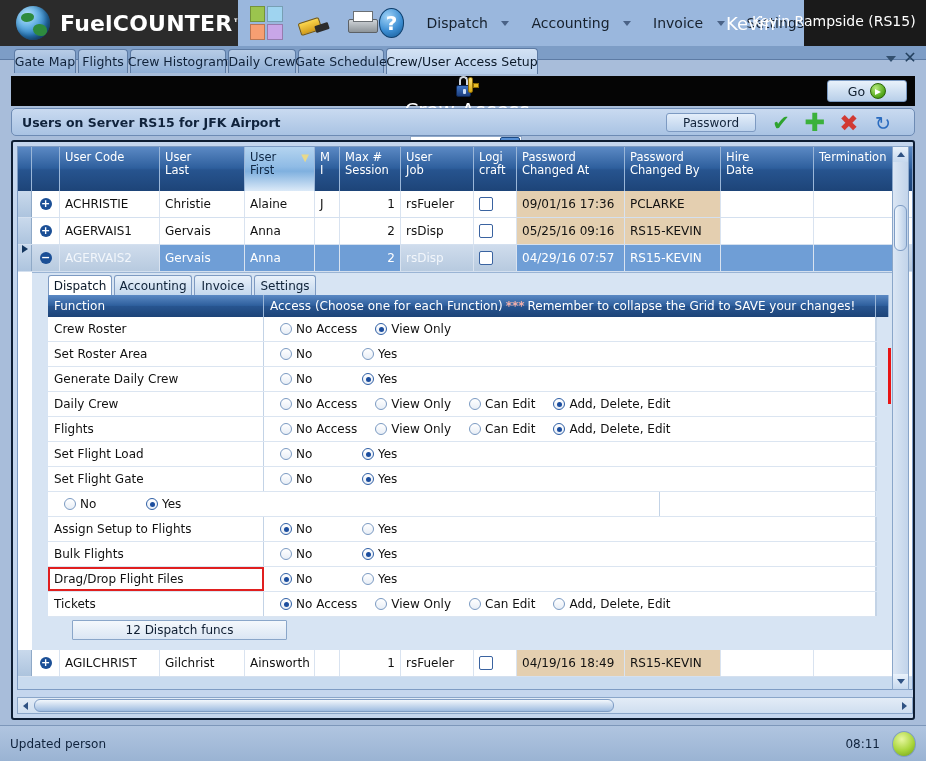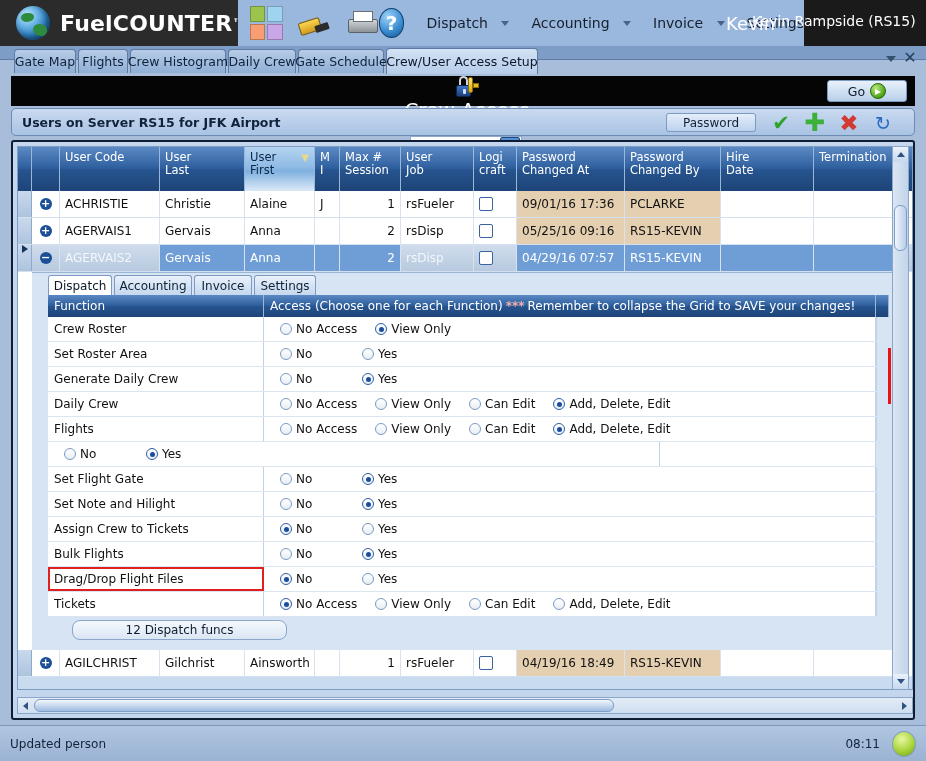--- a/index.html
+++ b/index.html
@@ -349,21 +349,21 @@
   .radio.on::after {
     content:""; position:absolute; left:2.5px; top:2.5px; width:5px; height:5px;
     border-radius:50%; background:#1b4d9e;
   }
   .radio-opt.w1 { min-width: 64px; }
 
   #func-footer { margin: 3px 16px 4px 40px; }
   #func-count {
     width: 215px; height: 20px;
     background: linear-gradient(#f4f8fc, #dbe6f4);
-    border: 1px solid #8aa6c9; border-radius: 8px;
+    border: 1px solid #8aa6c9; border-radius: 1px;
     font-size: 12px; color: #0e1d31;
     display: flex; align-items: center; justify-content: center;
   }
   #detail-band { height: 6px; background: #d7e4f3; }
 
   
   #vscroll {
     position: absolute; right: 4px; top: 4px; width: 17px; height: 544px;
     background: linear-gradient(90deg,#dbe6f4,#c2d4ea);
     border: 1px solid #8aa6c9;
@@ -742,20 +742,21 @@
                 <span>Can Edit</span>
               </label>
               <label class="radio-opt">
                 <span class="radio on"></span>
                 <span>Add, Delete, Edit</span>
               </label>
             </div>
             <div class="fcell-end"></div>
           </div>
           <div class="frow">
+            <div class="fcell-name">Set Flight Load</div>
             <div class="fcell-acc">
               <label class="radio-opt w1">
                 <span class="radio"></span>
                 <span>No</span>
               </label>
               <label class="radio-opt w1">
                 <span class="radio on"></span>
                 <span>Yes</span>
               </label>
             </div>
@@ -769,35 +770,34 @@
                 <span>No</span>
               </label>
               <label class="radio-opt w1">
                 <span class="radio on"></span>
                 <span>Yes</span>
               </label>
             </div>
             <div class="fcell-end"></div>
           </div>
           <div class="frow">
-            <div class="fcell-name">Set Note and Hilight</div>
             <div class="fcell-acc">
               <label class="radio-opt w1">
                 <span class="radio"></span>
                 <span>No</span>
               </label>
               <label class="radio-opt w1">
                 <span class="radio on"></span>
                 <span>Yes</span>
               </label>
             </div>
             <div class="fcell-end"></div>
           </div>
           <div class="frow">
-            <div class="fcell-name">Assign Crew to Tickets</div>
+            <div class="fcell-name">Assign Setup to Flights</div>
             <div class="fcell-acc">
               <label class="radio-opt w1">
                 <span class="radio on"></span>
                 <span>No</span>
               </label>
               <label class="radio-opt w1">
                 <span class="radio"></span>
                 <span>Yes</span>
               </label>
             </div>

